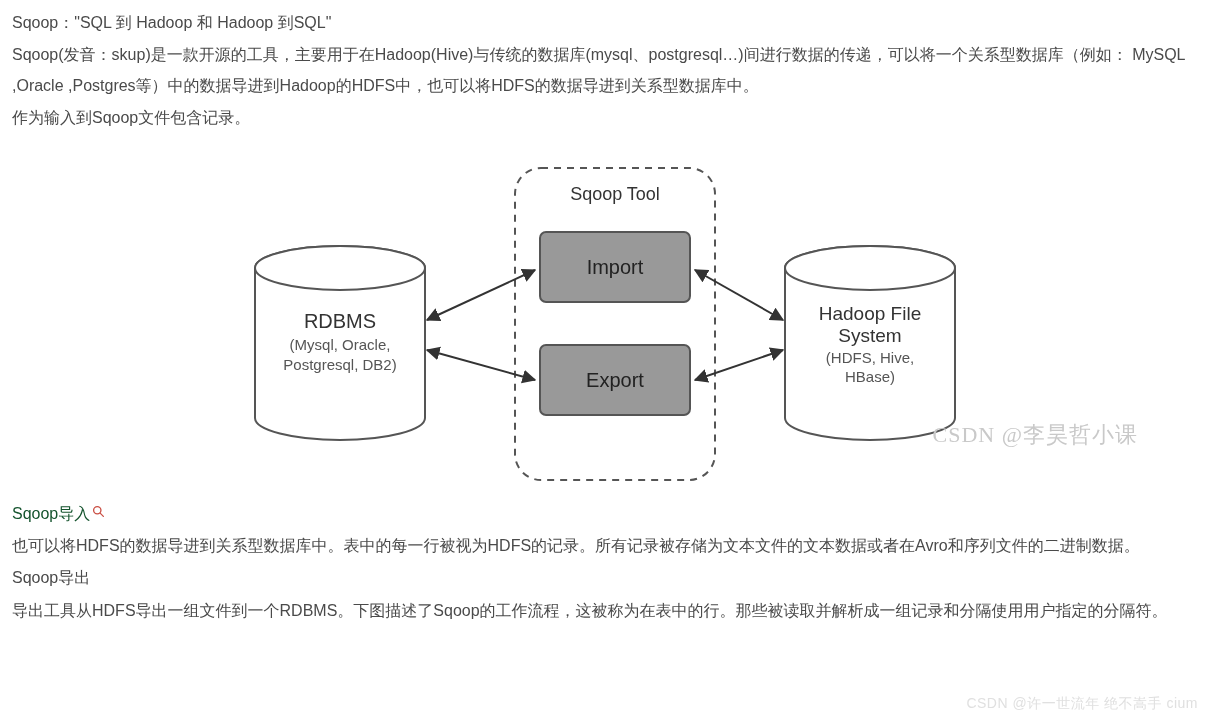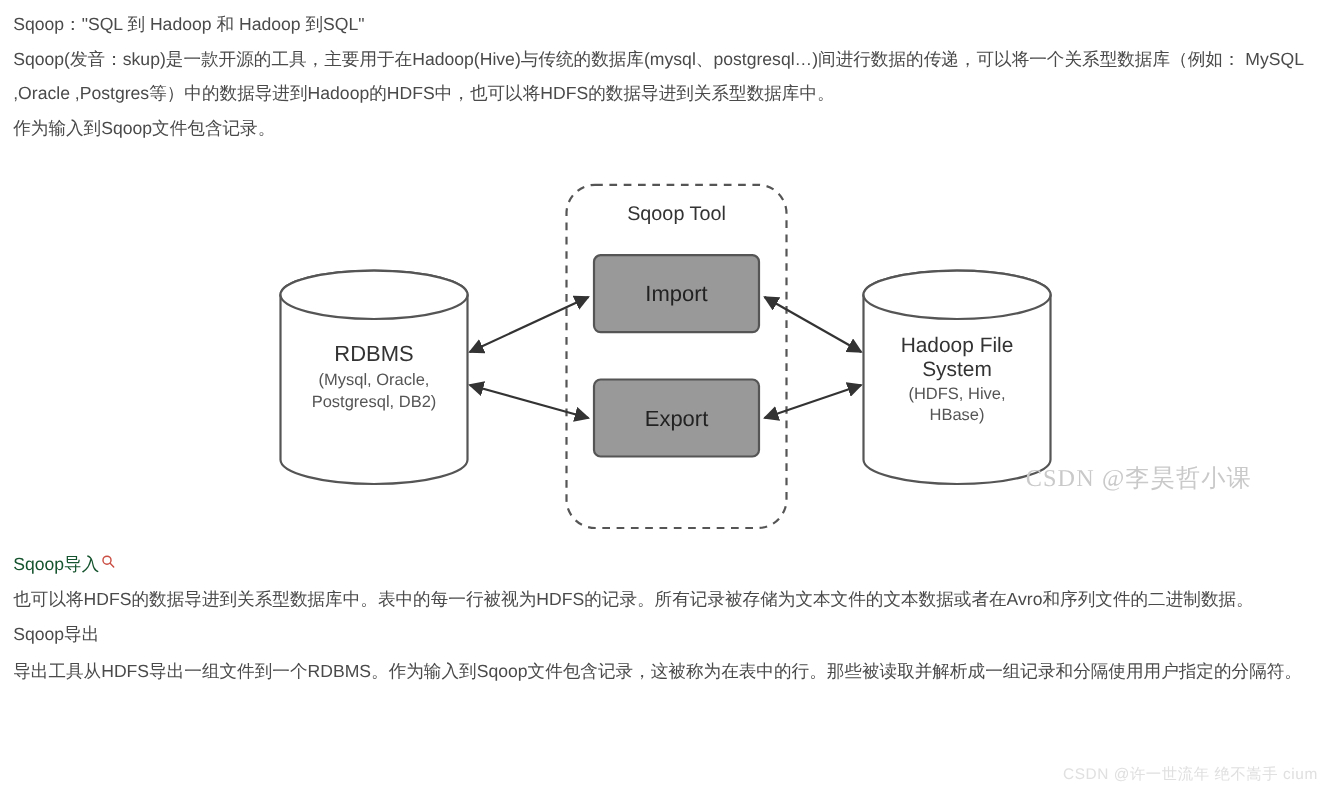--- a/index.html
+++ b/index.html
@@ -105,15 +105,15 @@
 </div>
 
 <p class="para">
   <a href="#" class="link-red">Sqoop导入</a><span class="search-icon"><svg width="13" height="13" viewBox="0 0 16 16">
         <circle cx="6.5" cy="6.5" r="4.5" fill="none" stroke="#ca4e43" stroke-width="1.6"></circle>
         <line x1="10" y1="10" x2="14" y2="14" stroke="#ca4e43" stroke-width="1.6" stroke-linecap="round"></line>
       </svg></span>
 </p>
 <p class="para">也可以将HDFS的数据导进到关系型数据库中。表中的每一行被视为HDFS的记录。所有记录被存储为文本文件的文本数据或者在Avro和序列文件的二进制数据。</p>
 <p class="para">Sqoop导出</p>
-<p class="para">导出工具从HDFS导出一组文件到一个RDBMS。作为输入到Sqoop文件包含记录，这被称为在表中的行。那些被读取并解析成一组记录和分隔使用用户指定的分隔符。</p>
+<p class="para">导出工具从HDFS导出一组文件到一个RDBMS。下图描述了Sqoop的工作流程，这被称为在表中的行。那些被读取并解析成一组记录和分隔使用用户指定的分隔符。</p>
 
 <div class="watermark-footer">CSDN @许一世流年 绝不嵩手 cium</div>
 
 </body></html>

